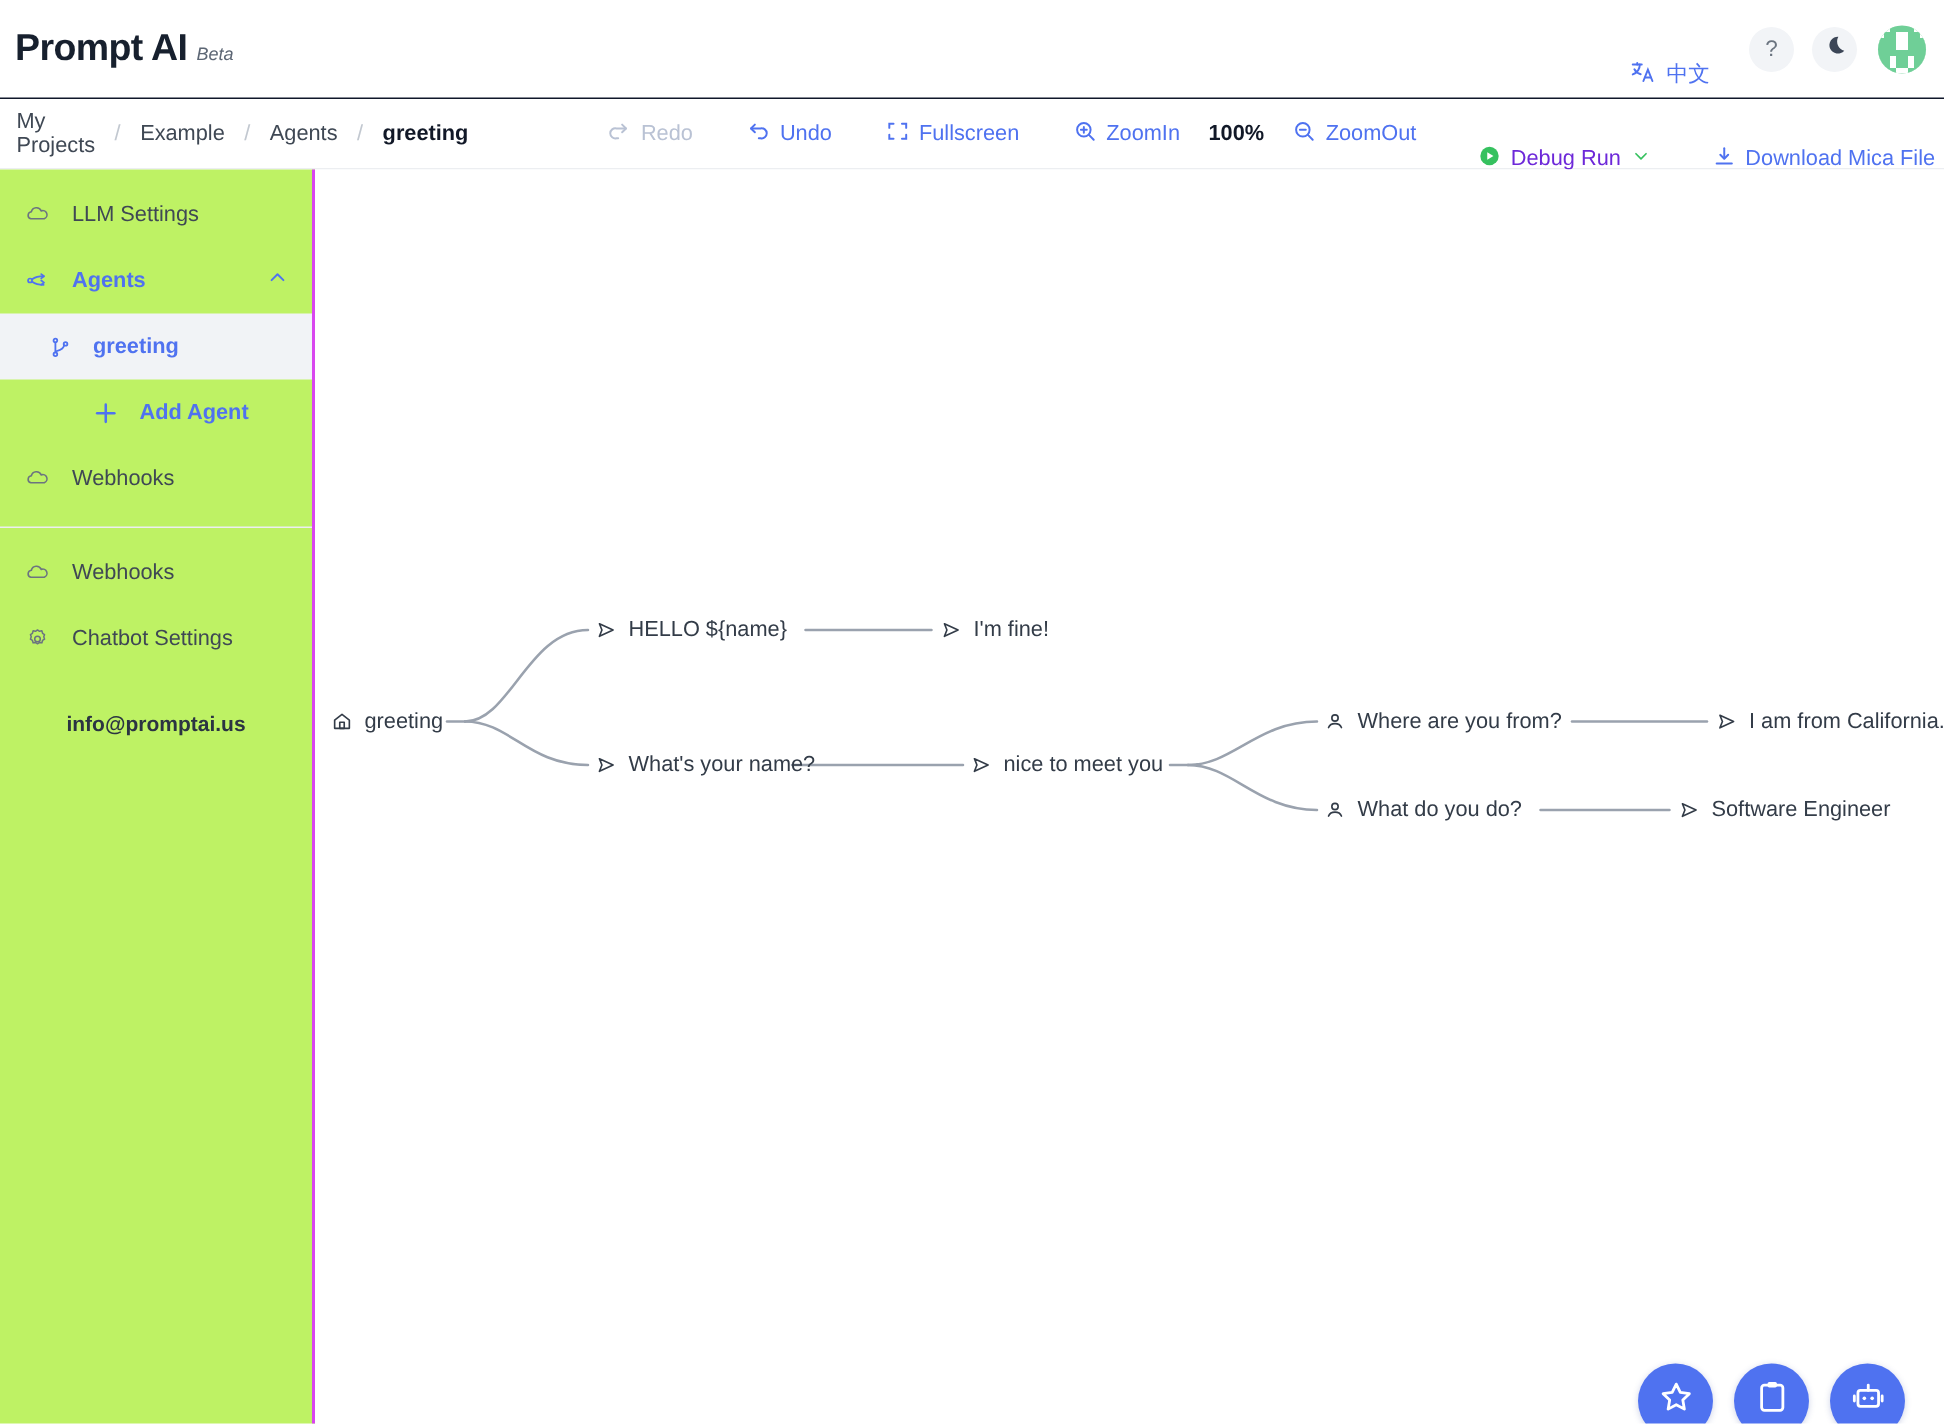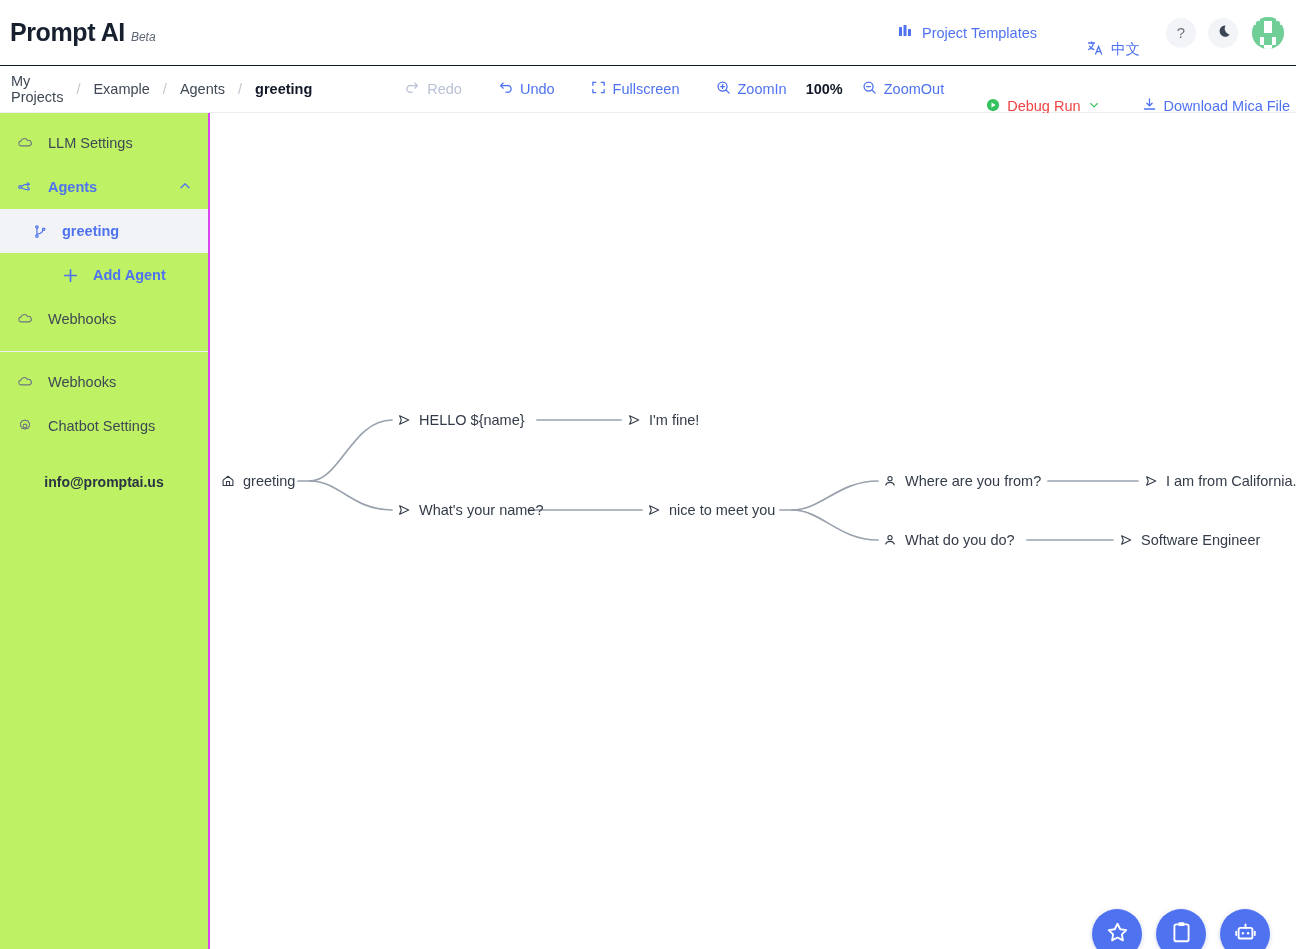--- a/index.html
+++ b/index.html
@@ -57,21 +57,21 @@
   .crumb.active { color: #111827; font-weight: bold; cursor: default; }
   .crumb-sep { color: #c2c8d0; margin: 0 8px; }
 
   #tool-actions { display: flex; align-items: center; margin-left: 82px; }
   .tool-btn {
     display: flex; align-items: center; gap: 7px;
     font-size: 14.5px; color: #4f72f0; cursor: pointer;
     padding: 5px 10px; white-space: nowrap;
   }
   .tool-btn.disabled { color: #b9c2d4; cursor: default; }
-  .tool-btn.run { color: #ef4444; }
+  .tool-btn.run { color: #6d28d9; }
   .zoom-pct {
     font-size: 14.5px; color: #111827; font-weight: bold;
     padding: 0 9px; white-space: nowrap;
   }
   .gap-l { margin-left: 22px; margin-top: 34px; }
   .gap-m { margin-left: 16px; }
 
   
   #body-split { display: flex; height: calc(949px - 48px - 47px); }
 
@@ -124,30 +124,20 @@
 <body>
 
 <div id="app-header">
   <div id="brand">
     <span id="brand-title">Prompt AI</span>
     <span id="brand-beta">Beta</span>
   </div>
 
   <div id="header-actions">
 
-    <div class="hdr-link">
-      <span class="ic">
-        <svg width="16" height="16" viewBox="0 0 16 16" fill="#4f72f0">
-          <rect x="1" y="4" width="3" height="9" rx="0.6"></rect>
-          <rect x="5.5" y="2" width="3" height="11" rx="0.6"></rect>
-          <rect x="10" y="6" width="3" height="7" rx="0.6"></rect>
-        </svg>
-      </span>
-      <span>Project Templates</span>
-    </div>
 
     <div class="hdr-link gap-l">
       <span class="ic">
         <svg width="16" height="16" viewBox="0 0 16 16" fill="none" stroke="#4f72f0" stroke-width="1.3" stroke-linecap="round">
           <path d="M1.5 3h6"></path>
             <path d="M4.5 2v1"></path>
             <path d="M6.2 3c0 3-1.6 5.4-4.7 6.6"></path>
           <path d="M2.6 6.2c.9 1.7 2.4 2.8 4.2 3.3"></path>
           <path d="M8.6 14l3-7.6 3 7.6"></path>
           <path d="M9.7 11.6h3.8"></path>

